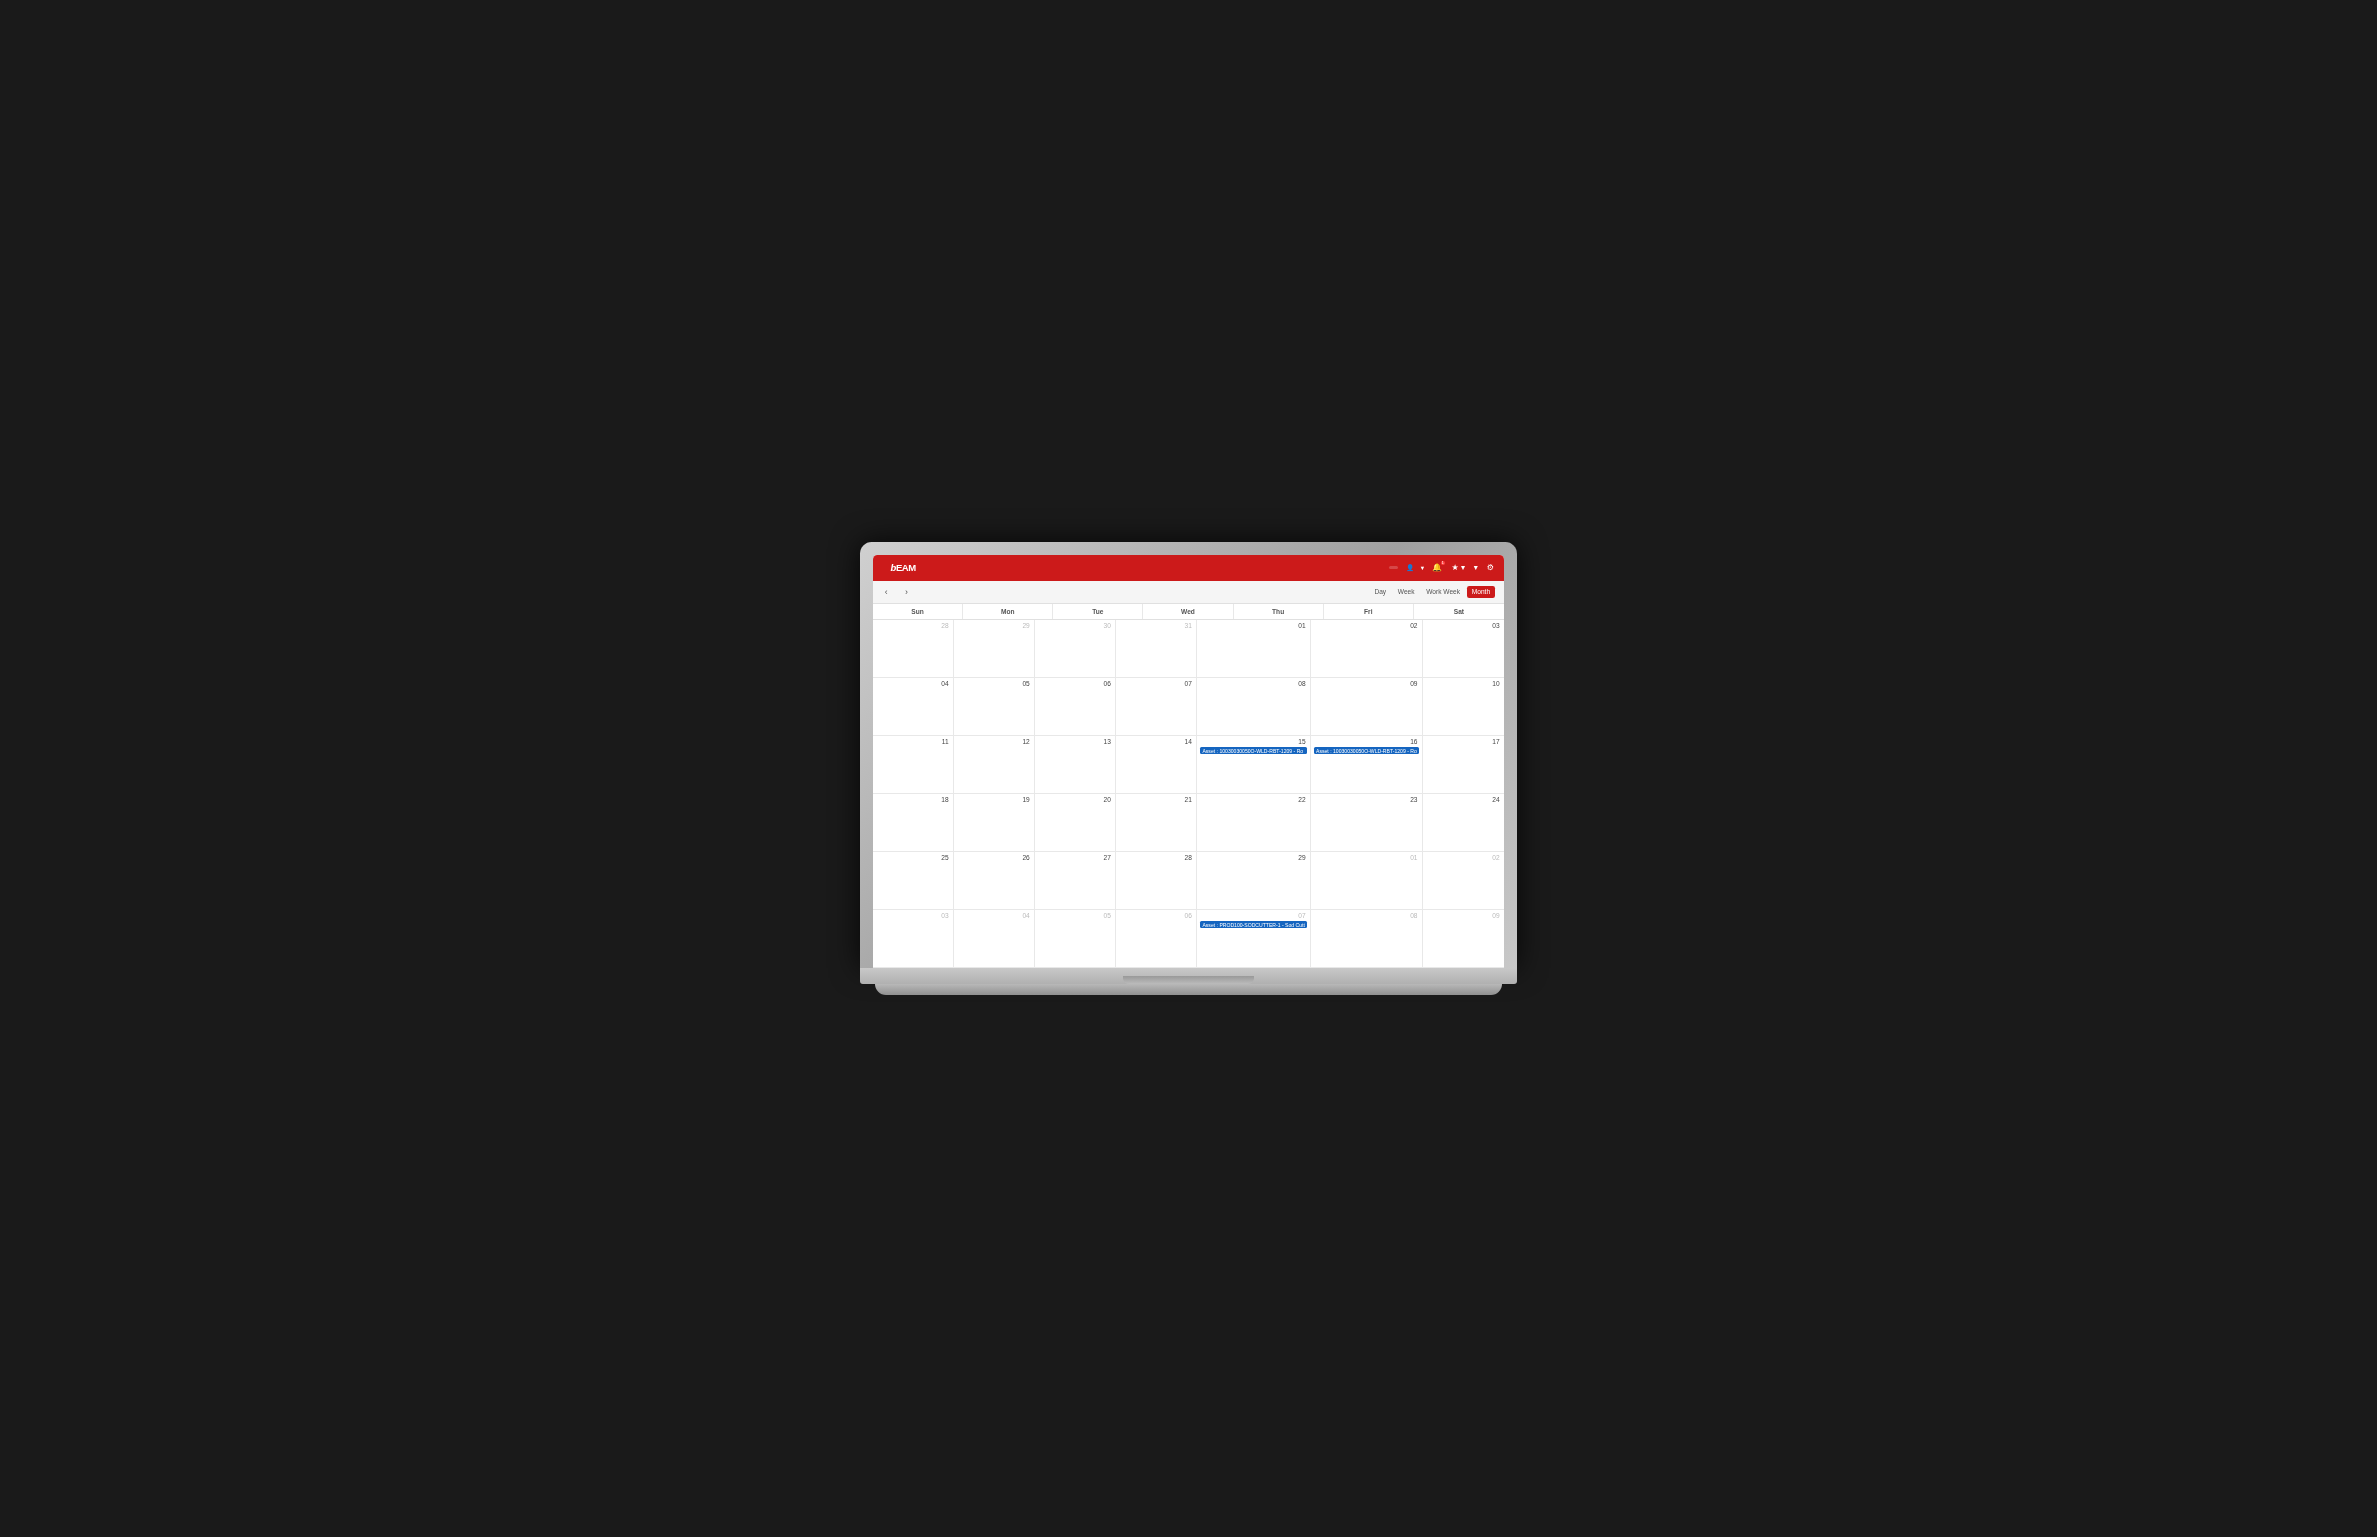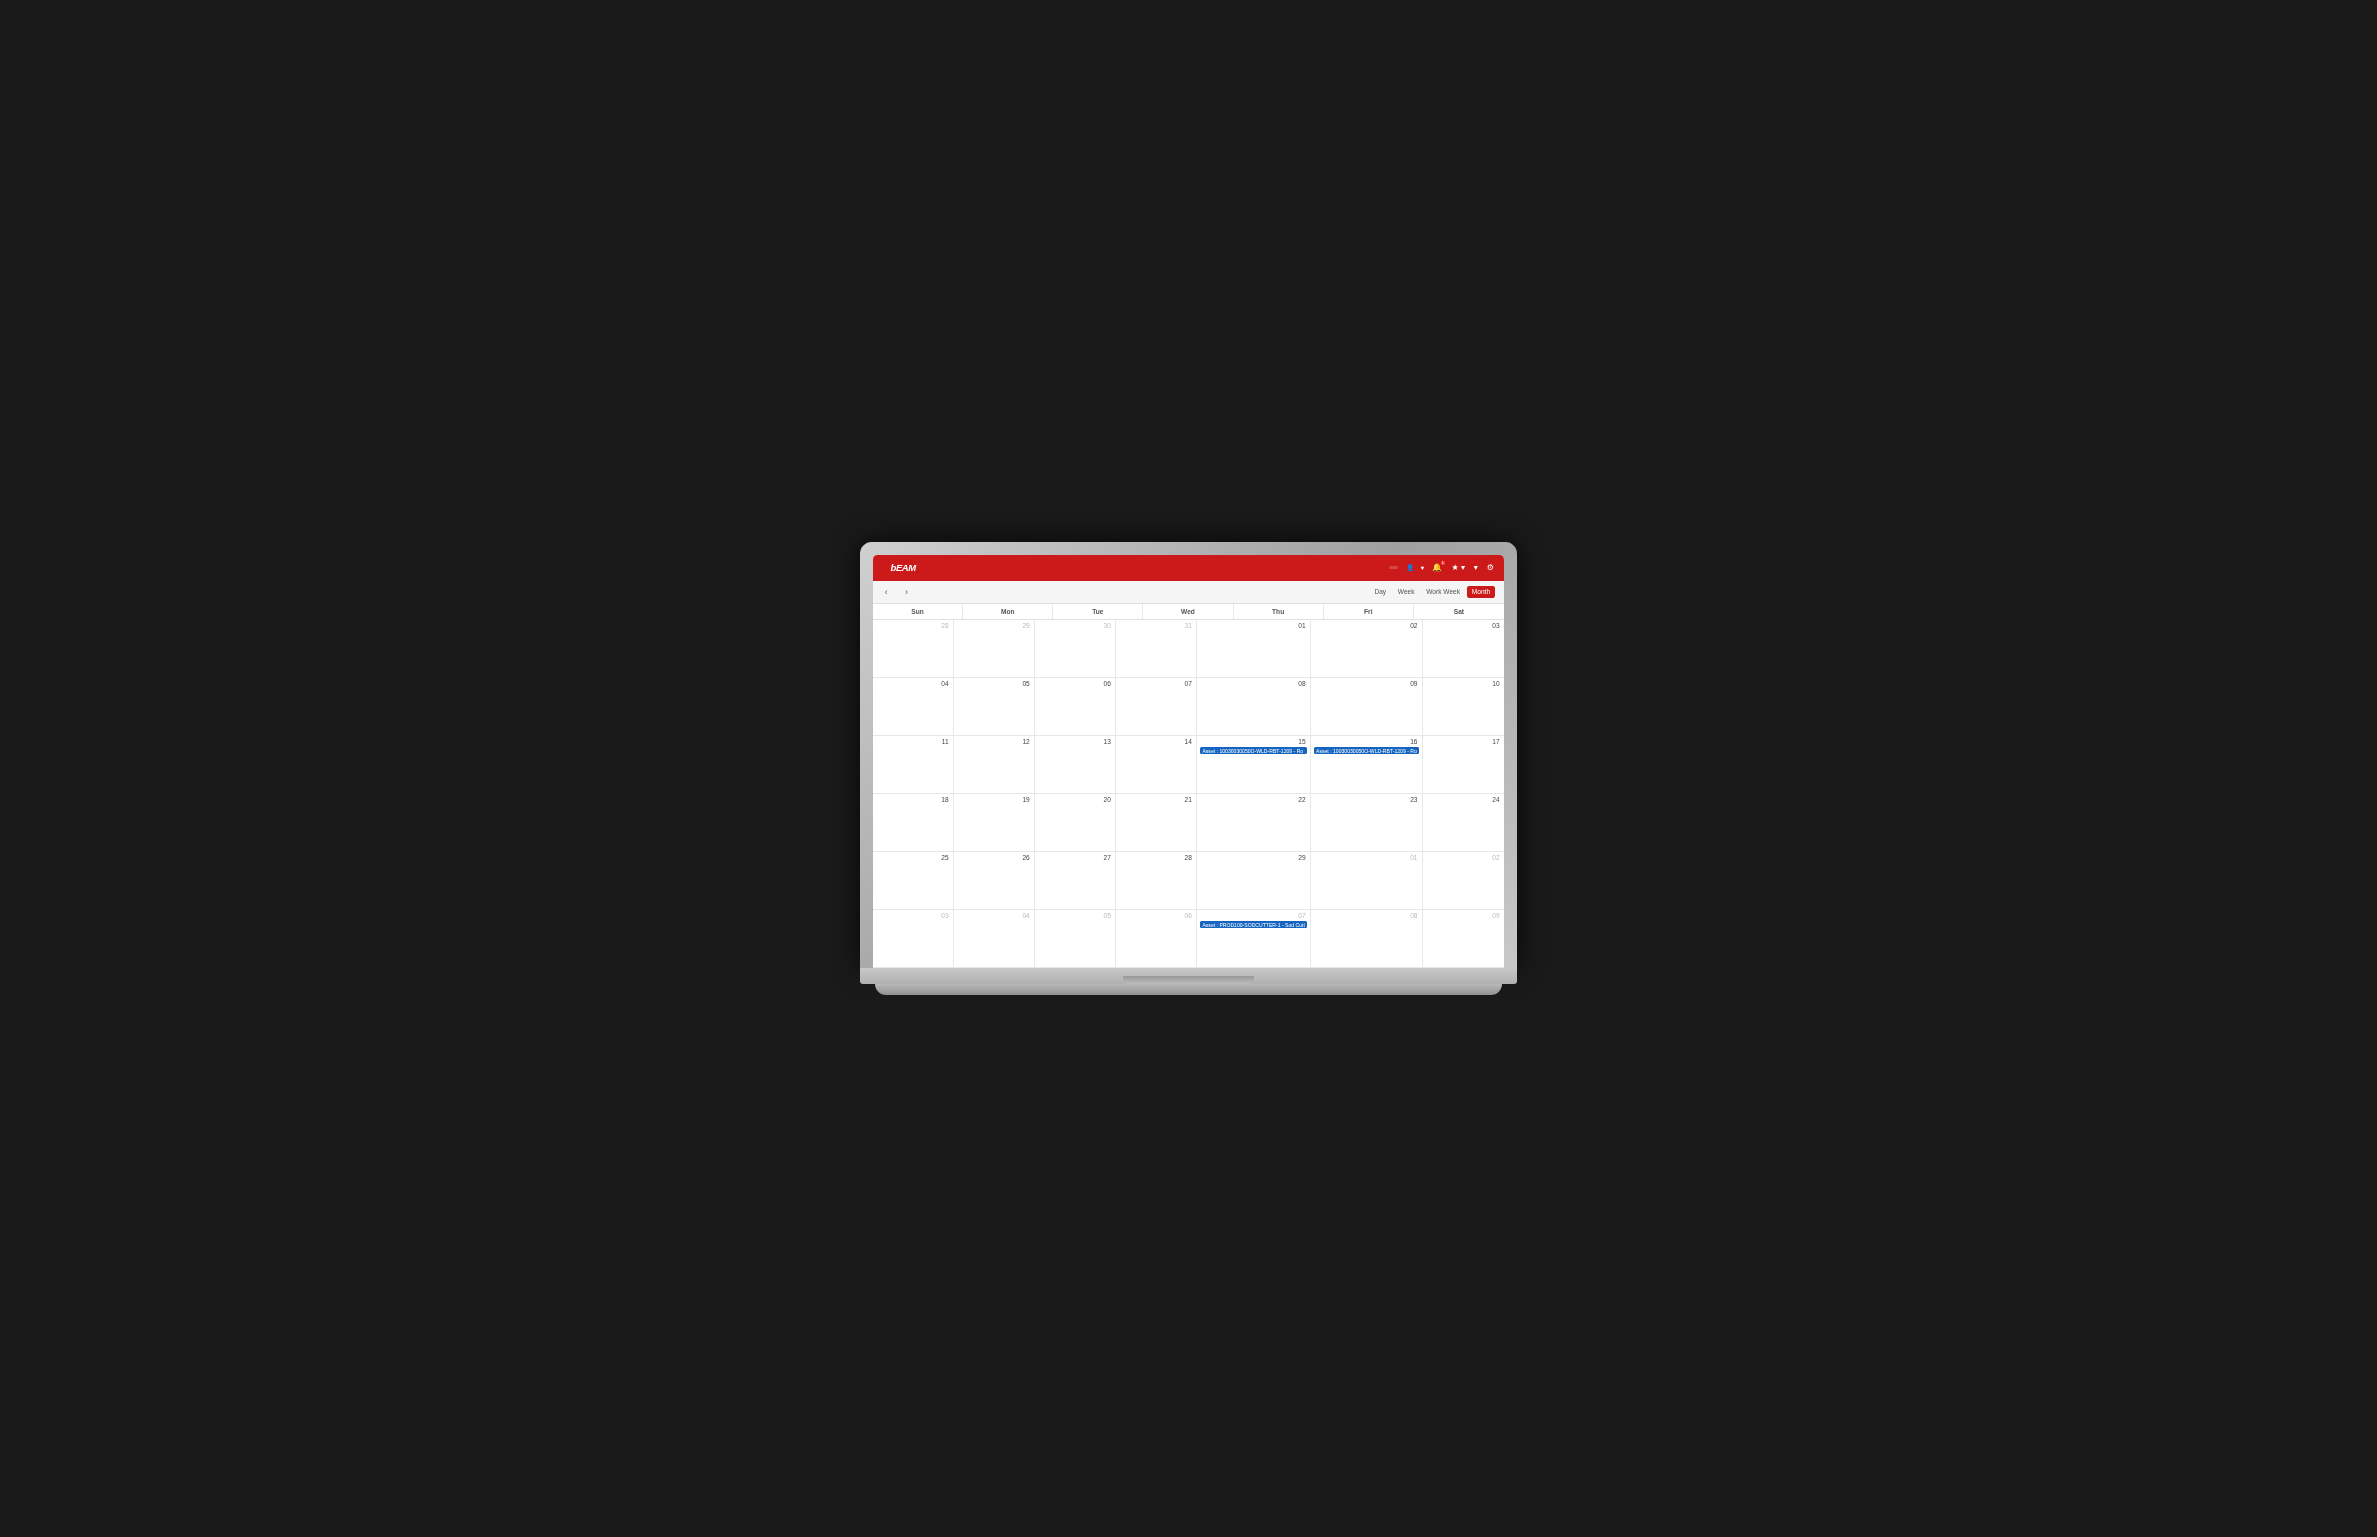--- a/index.html
+++ b/index.html
@@ -271,21 +271,21 @@
 
 <div class="laptop-wrapper">
   <div class="laptop-screen-outer">
     <div class="laptop-screen-inner">
 
       <div class="app-header">
         <div class="header-left">
           <span class="hamburger-icon"></span>
           <div class="logo-area">
             <span class="logo-beam">
-              <span style="font-style:italic;font-weight:900;">b</span><span style="font-weight:900;font-style:italic;color:#fff;">EAM</span>
+              <span style="font-style:italic;font-weight:900;">b</span><span style="font-weight:900;color:#fff;">EAM</span>
             </span>
             <span class="logo-enterprise"></span>
             <span class="logo-subtitle"></span>
           </div>
         </div>
         <div class="header-right">
           <span class="header-badge"></span>
           <div class="header-user">
             <span>👤</span>
             <span></span>

